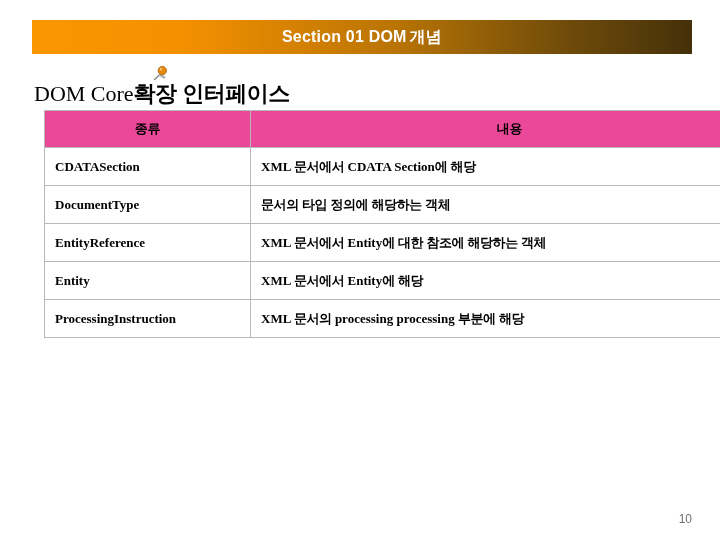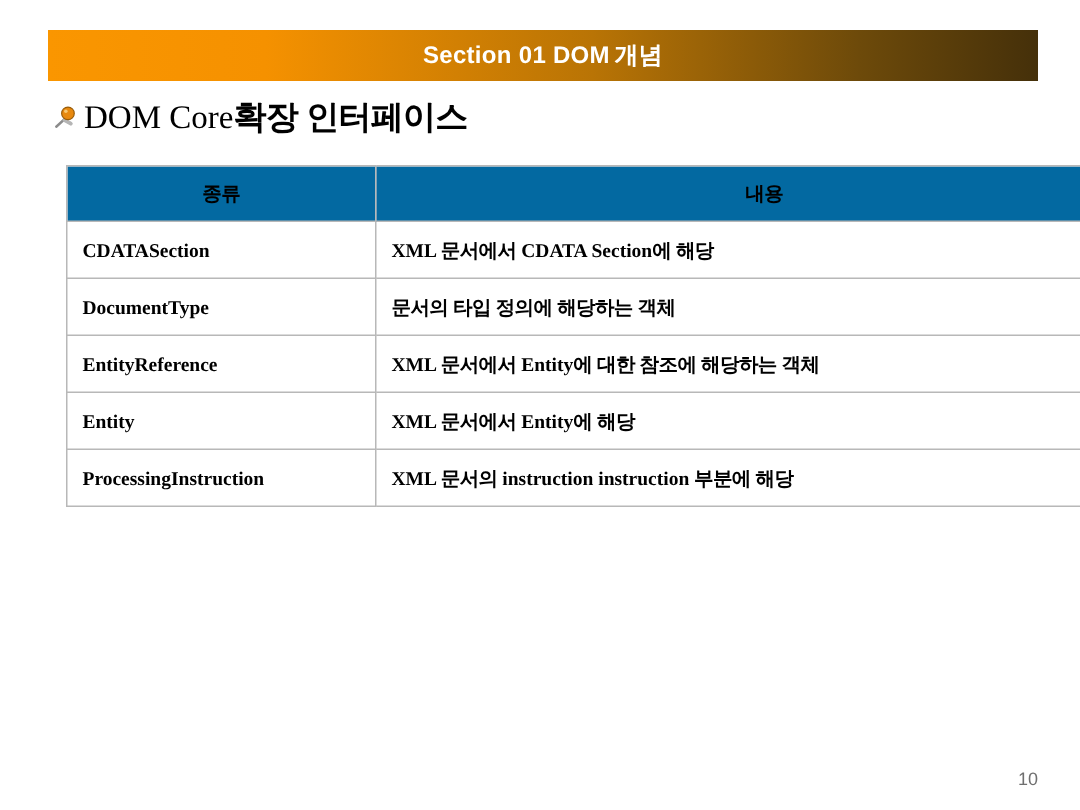--- a/index.html
+++ b/index.html
@@ -40,20 +40,21 @@
   }
 
   
   .heading-row {
     position: absolute;
     left: 34px;
     top: 63px;
     display: flex;
     align-items: center;
     height: 30px;
+    flex-direction: column;
   }
   .pin-icon {
     width: 20px;
     height: 20px;
     position: relative;
     flex: 0 0 20px;
     margin-right: 2px;
   }
   .heading-text {
     font-size: 22px;
@@ -80,21 +81,21 @@
     border-collapse: collapse;
     table-layout: fixed;
   }
   .dom-table td, .dom-table th {
     border: 1px solid #b8b8b8;
     padding: 0 10px;
     vertical-align: middle;
     background: #ffffff;
   }
   .dom-table thead th {
-    background: #0369a1;
+    background: #ec4899;
     height: 36px;
     text-align: center;
     font-family: "Liberation Sans", sans-serif;
     font-weight: bold;
     font-size: 13px;
     color: #000000;
     letter-spacing: -0.3px;
   }
   .col-kind  { width: 206px; }
   .col-desc  { width: 518px; }
@@ -181,18 +182,18 @@
     <tr>
       <td class="cell-kind">EntityReference</td>
       <td class="cell-desc"><span class="latin">XML </span><span class="kr">문서에서 </span><span class="latin">Entity</span><span class="kr">에 대한 참조에 해당하는 객체</span></td>
     </tr>
     <tr>
       <td class="cell-kind">Entity</td>
       <td class="cell-desc"><span class="latin">XML </span><span class="kr">문서에서 </span><span class="latin">Entity</span><span class="kr">에 해당</span></td>
     </tr>
     <tr>
       <td class="cell-kind">ProcessingInstruction</td>
-      <td class="cell-desc"><span class="latin">XML </span><span class="kr">문서의 </span><span class="latin">instruction instruction</span><span class="kr"> 부분에 해당</span></td>
+      <td class="cell-desc"><span class="latin">XML </span><span class="kr">문서의 </span><span class="latin">processing processing</span><span class="kr"> 부분에 해당</span></td>
     </tr>
   </tbody>
 </table>
 
 <div class="page-number">10</div>
 
 </body></html>

